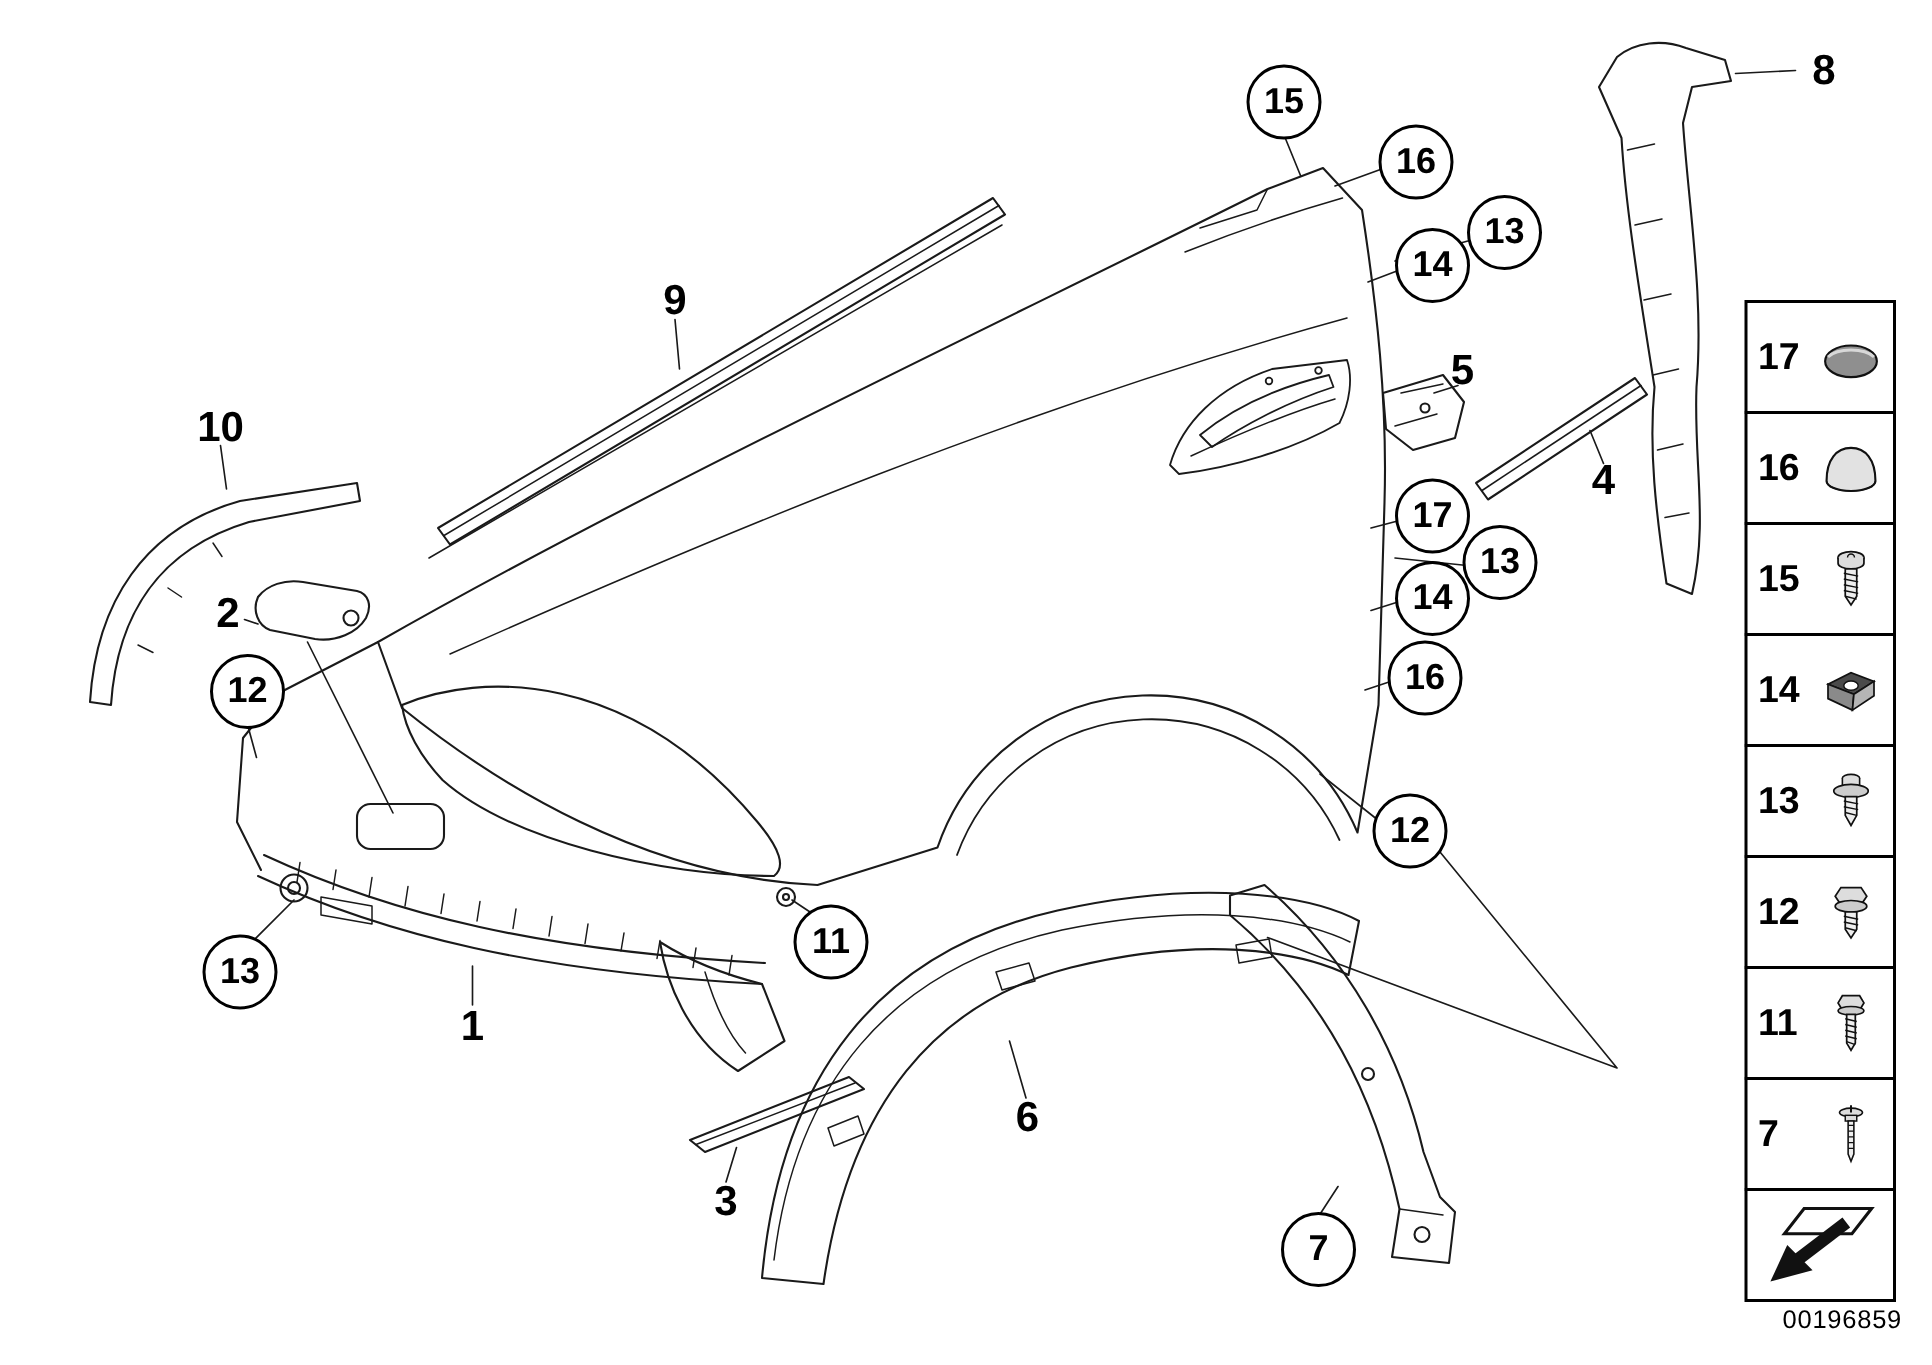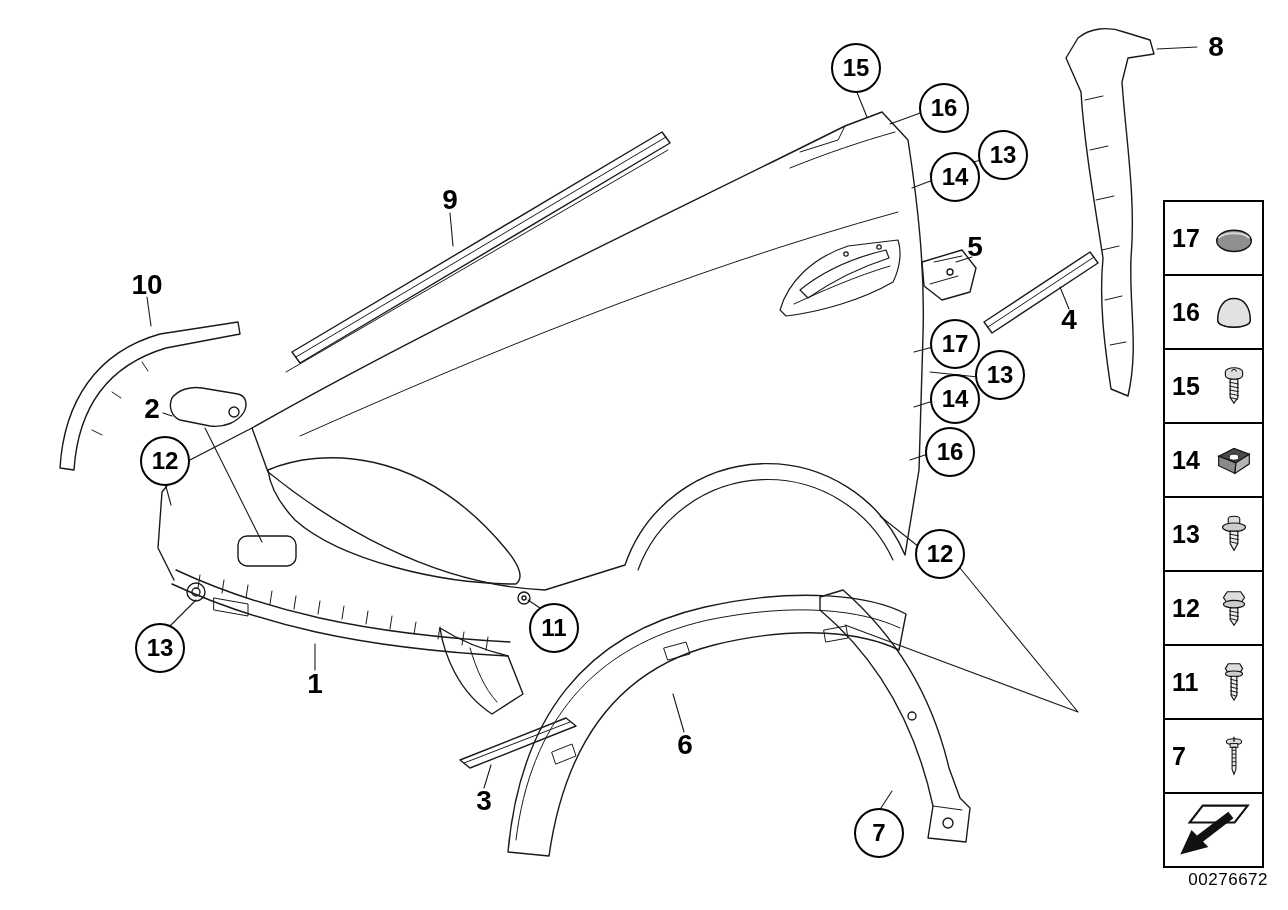--- a/index.html
+++ b/index.html
@@ -265,14 +265,14 @@
           </svg>
         </div>
       </div>
     <div class="direction-cell">
       <svg id="direction-cell-svg" class="legend-icon" style="width:84px;height:60px" viewBox="0 0 84 64">
           <use href="#view-direction-arrow-icon" xlink:href="#view-direction-arrow-icon"></use>
         </svg>
     </div>
   </div>
 
-  <div class="docnum">00276672</div>
+  <div class="docnum">00196859</div>
 </div>
 
 </body></html>

